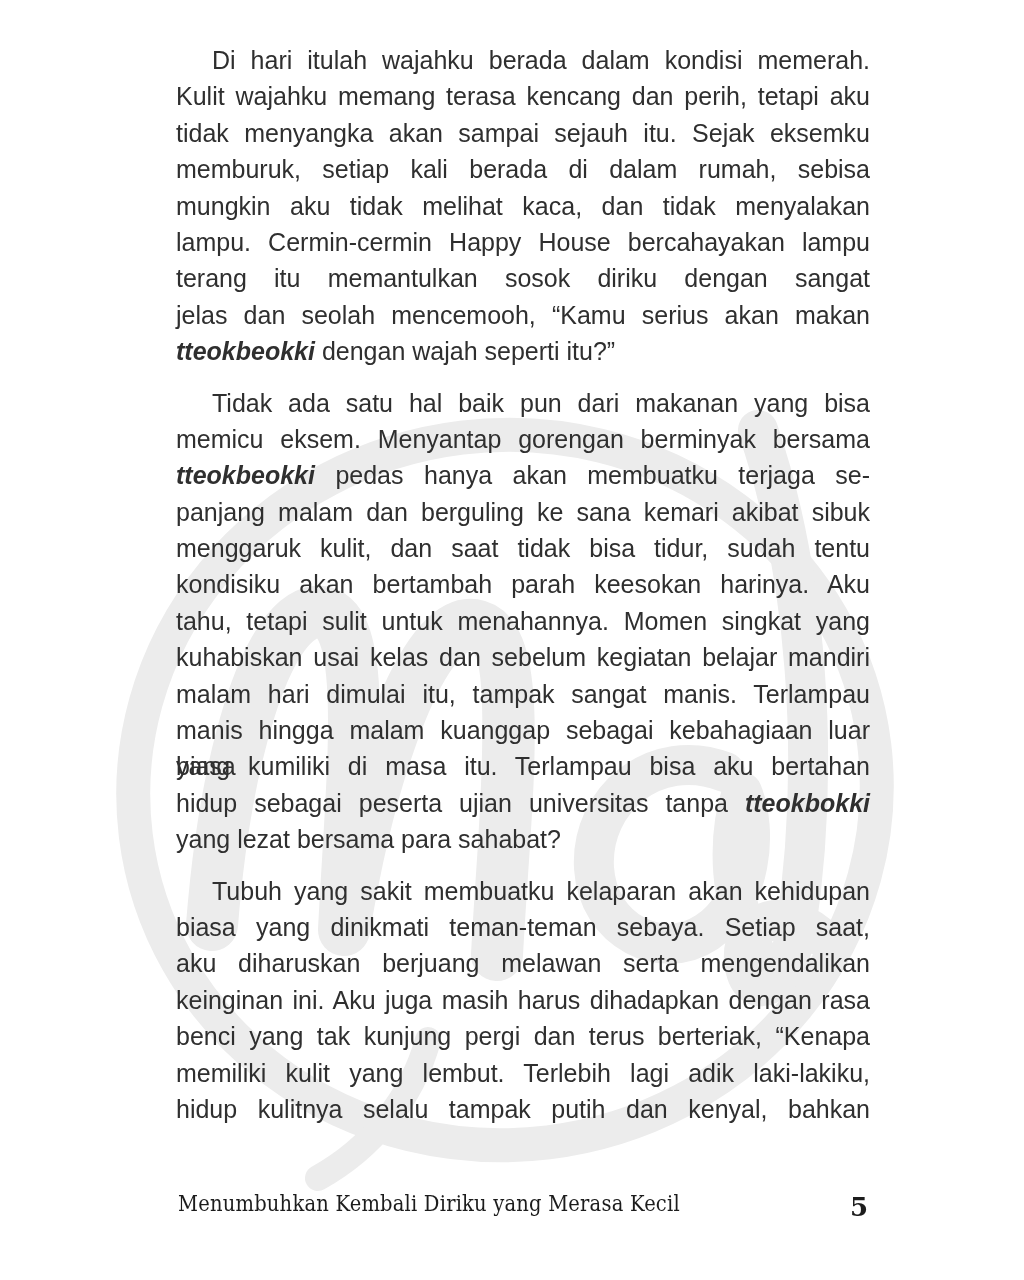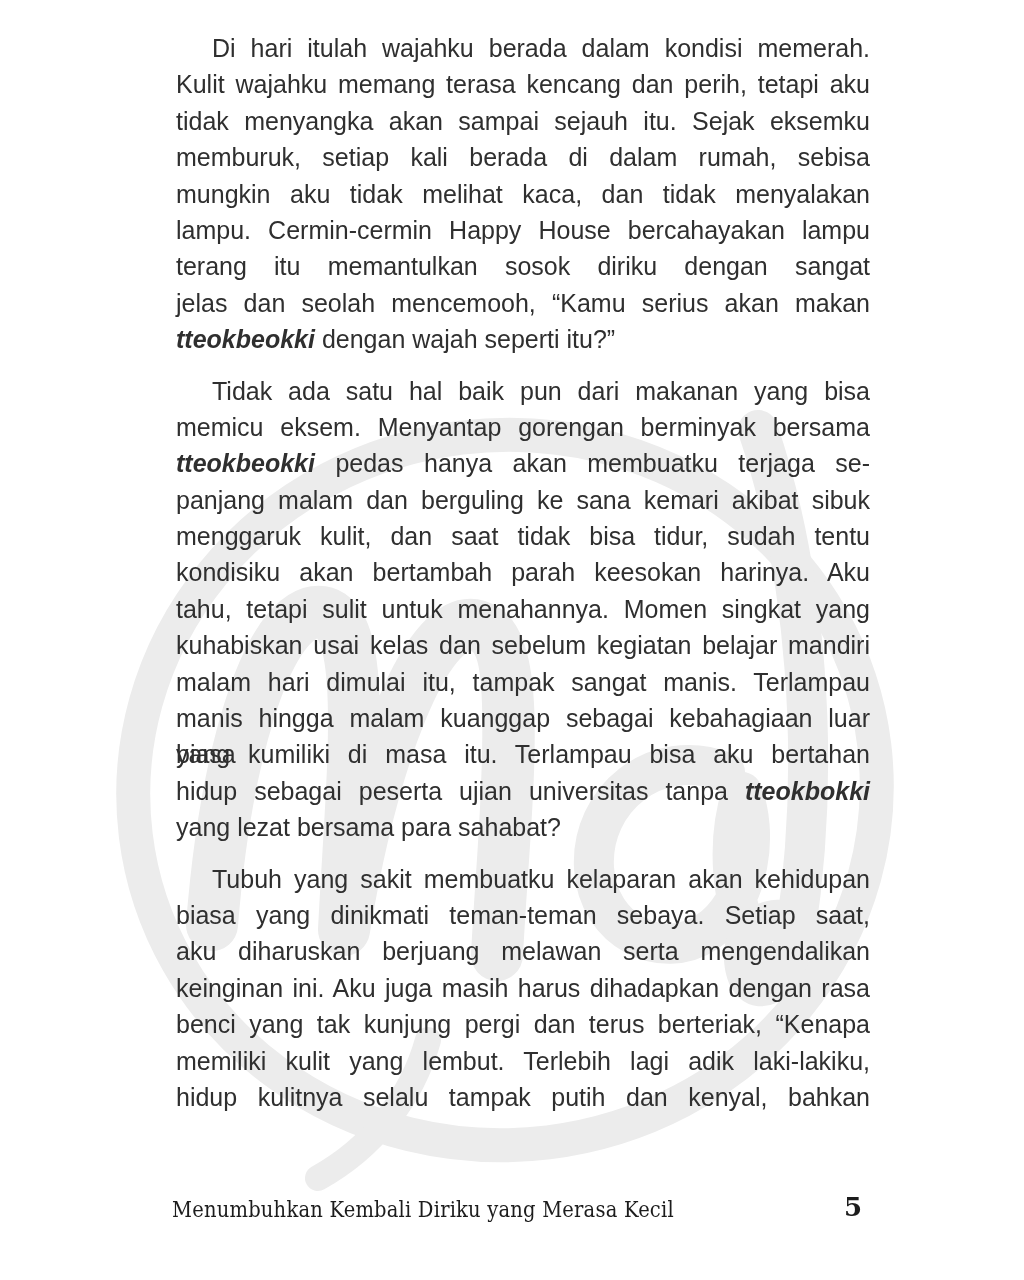--- a/index.html
+++ b/index.html
@@ -22,36 +22,36 @@
     pointer-events:none;
   }
   .body-text{
     position:absolute;
     left:176px;top:30px;width:694px;
     font-family:"Liberation Sans",sans-serif;
     font-size:25px;
     line-height:36.4px;
     color:var(--text-color);
   }
-  .para{margin:0 0 15px 0;}
+  .para{margin:12px 0 15px 0;}
   .line{
     height:36.4px;
     text-align:justify;
     text-align-last:justify;
     white-space:normal;
   }
   .line.end{text-align-last:left;}
   .line.indent{text-indent:36px;}
   .line em{font-style:italic;font-weight:bold;}
   .footer{
     position:absolute;
-    left:172px;top:1192px;width:690px;
+    left:178px;top:1192px;width:690px;
     display:flex;
     justify-content:space-between;
-    align-items:flex-end;
+    align-items:flex-start;
     color:var(--footer-color);
     gap:48px;
   }
   .book-title{
     font-family:"DejaVu Serif",serif;
     font-size:21px;
     letter-spacing:0.2px;
     transform:scaleX(0.93) scaleY(1.06);
     transform-origin:left bottom;
     display:inline-block;

